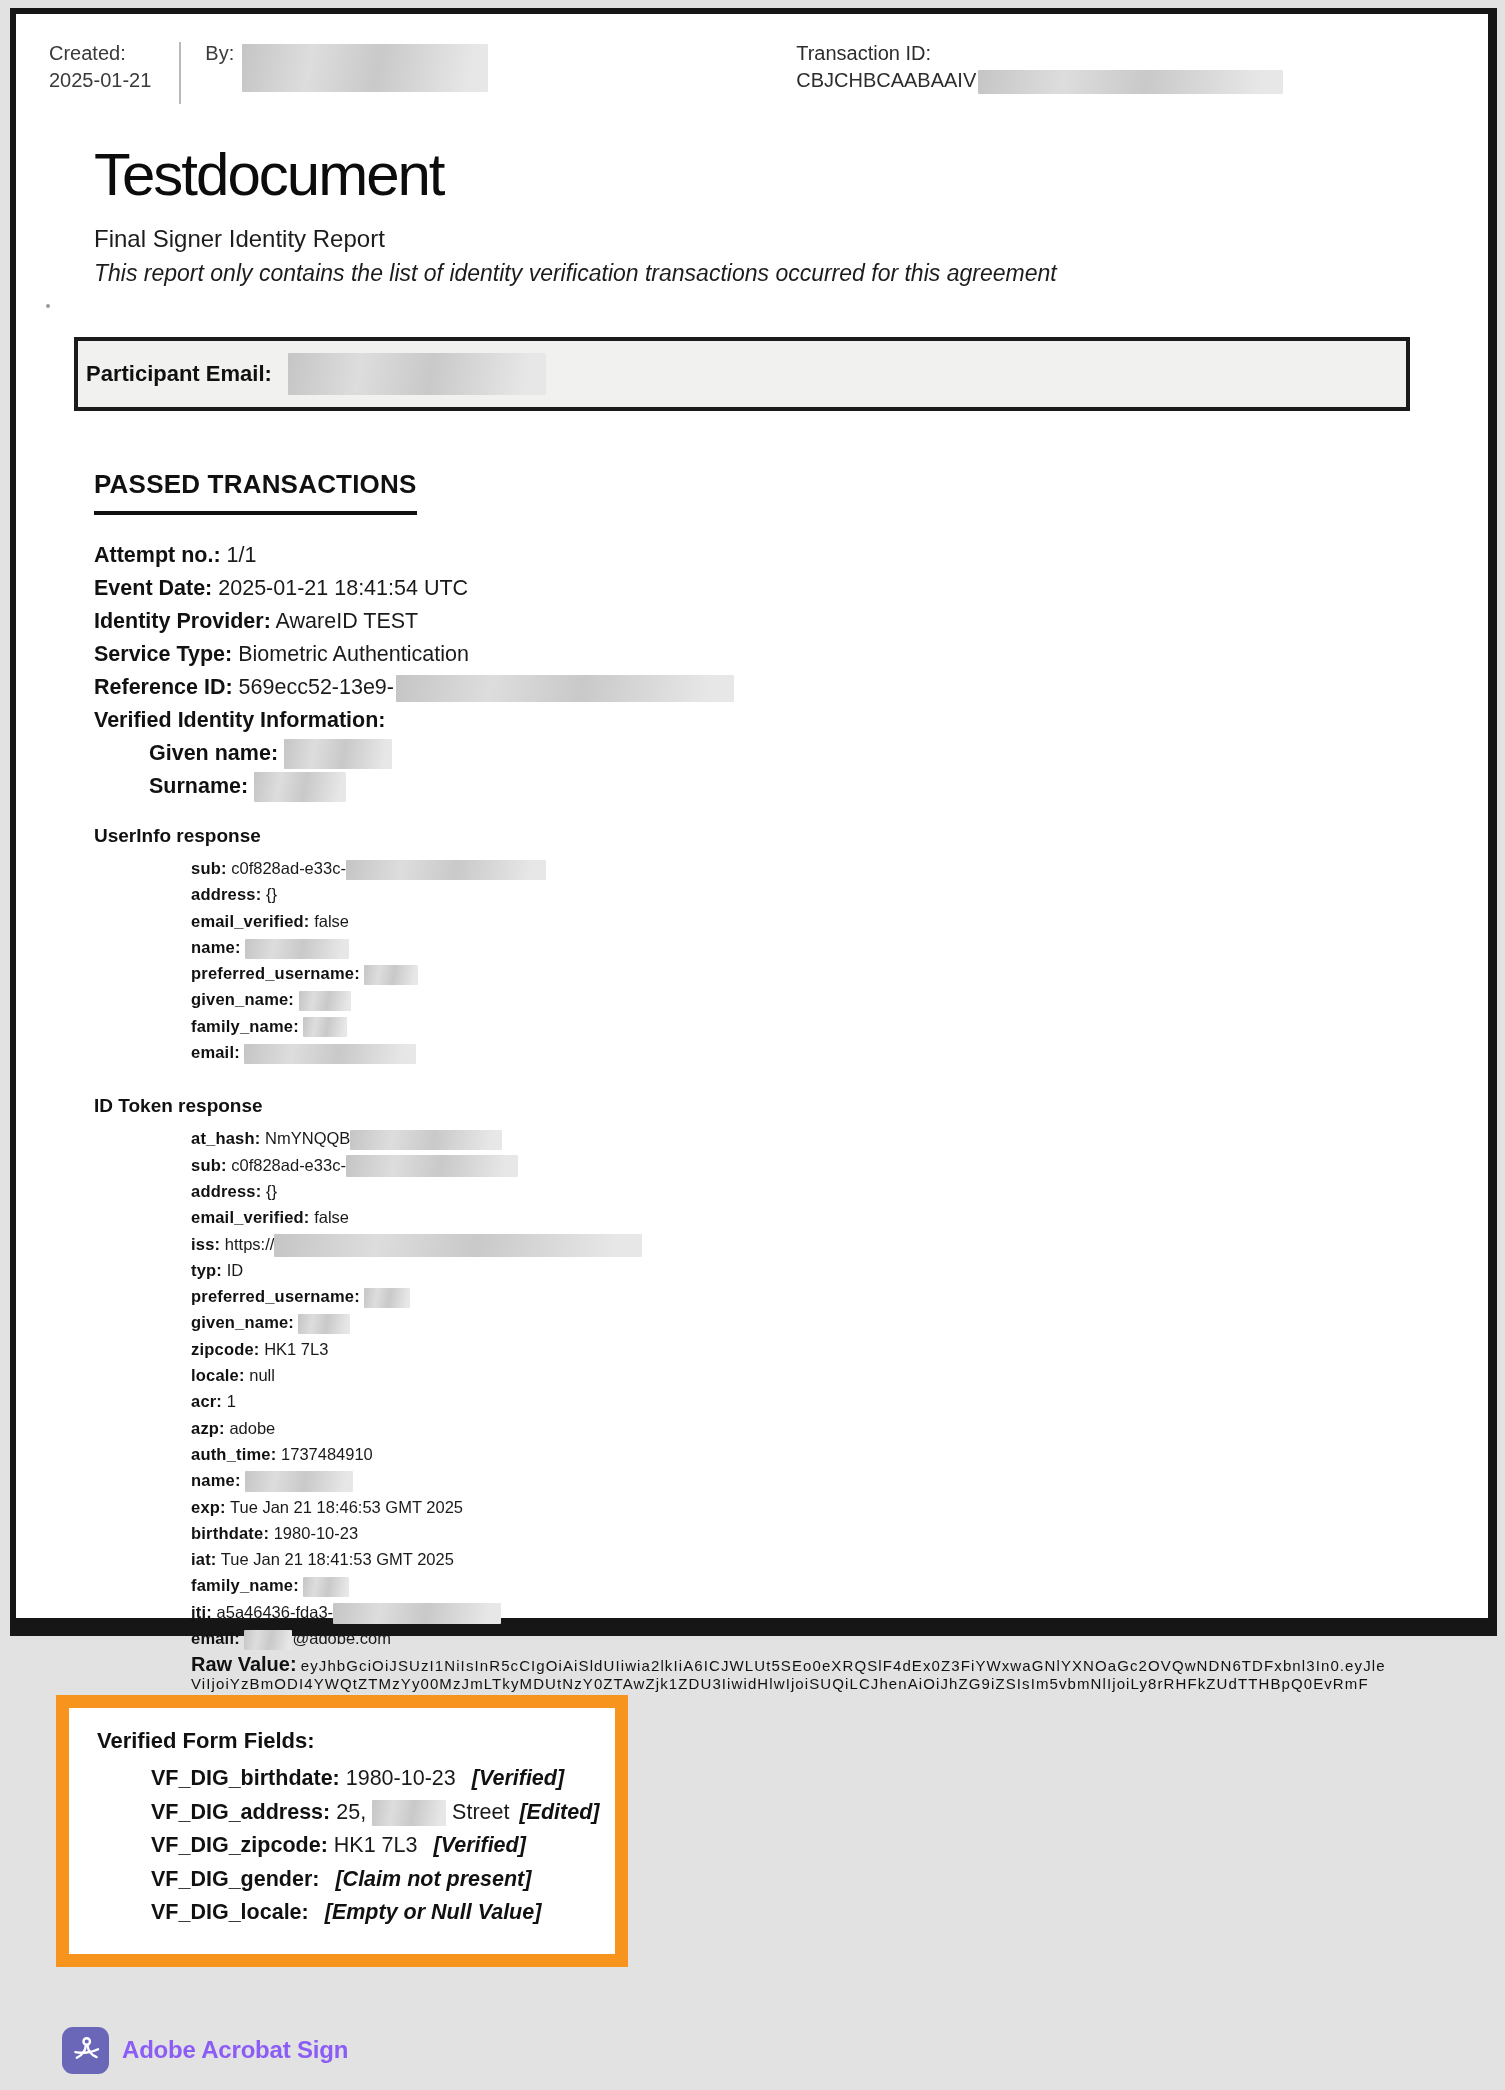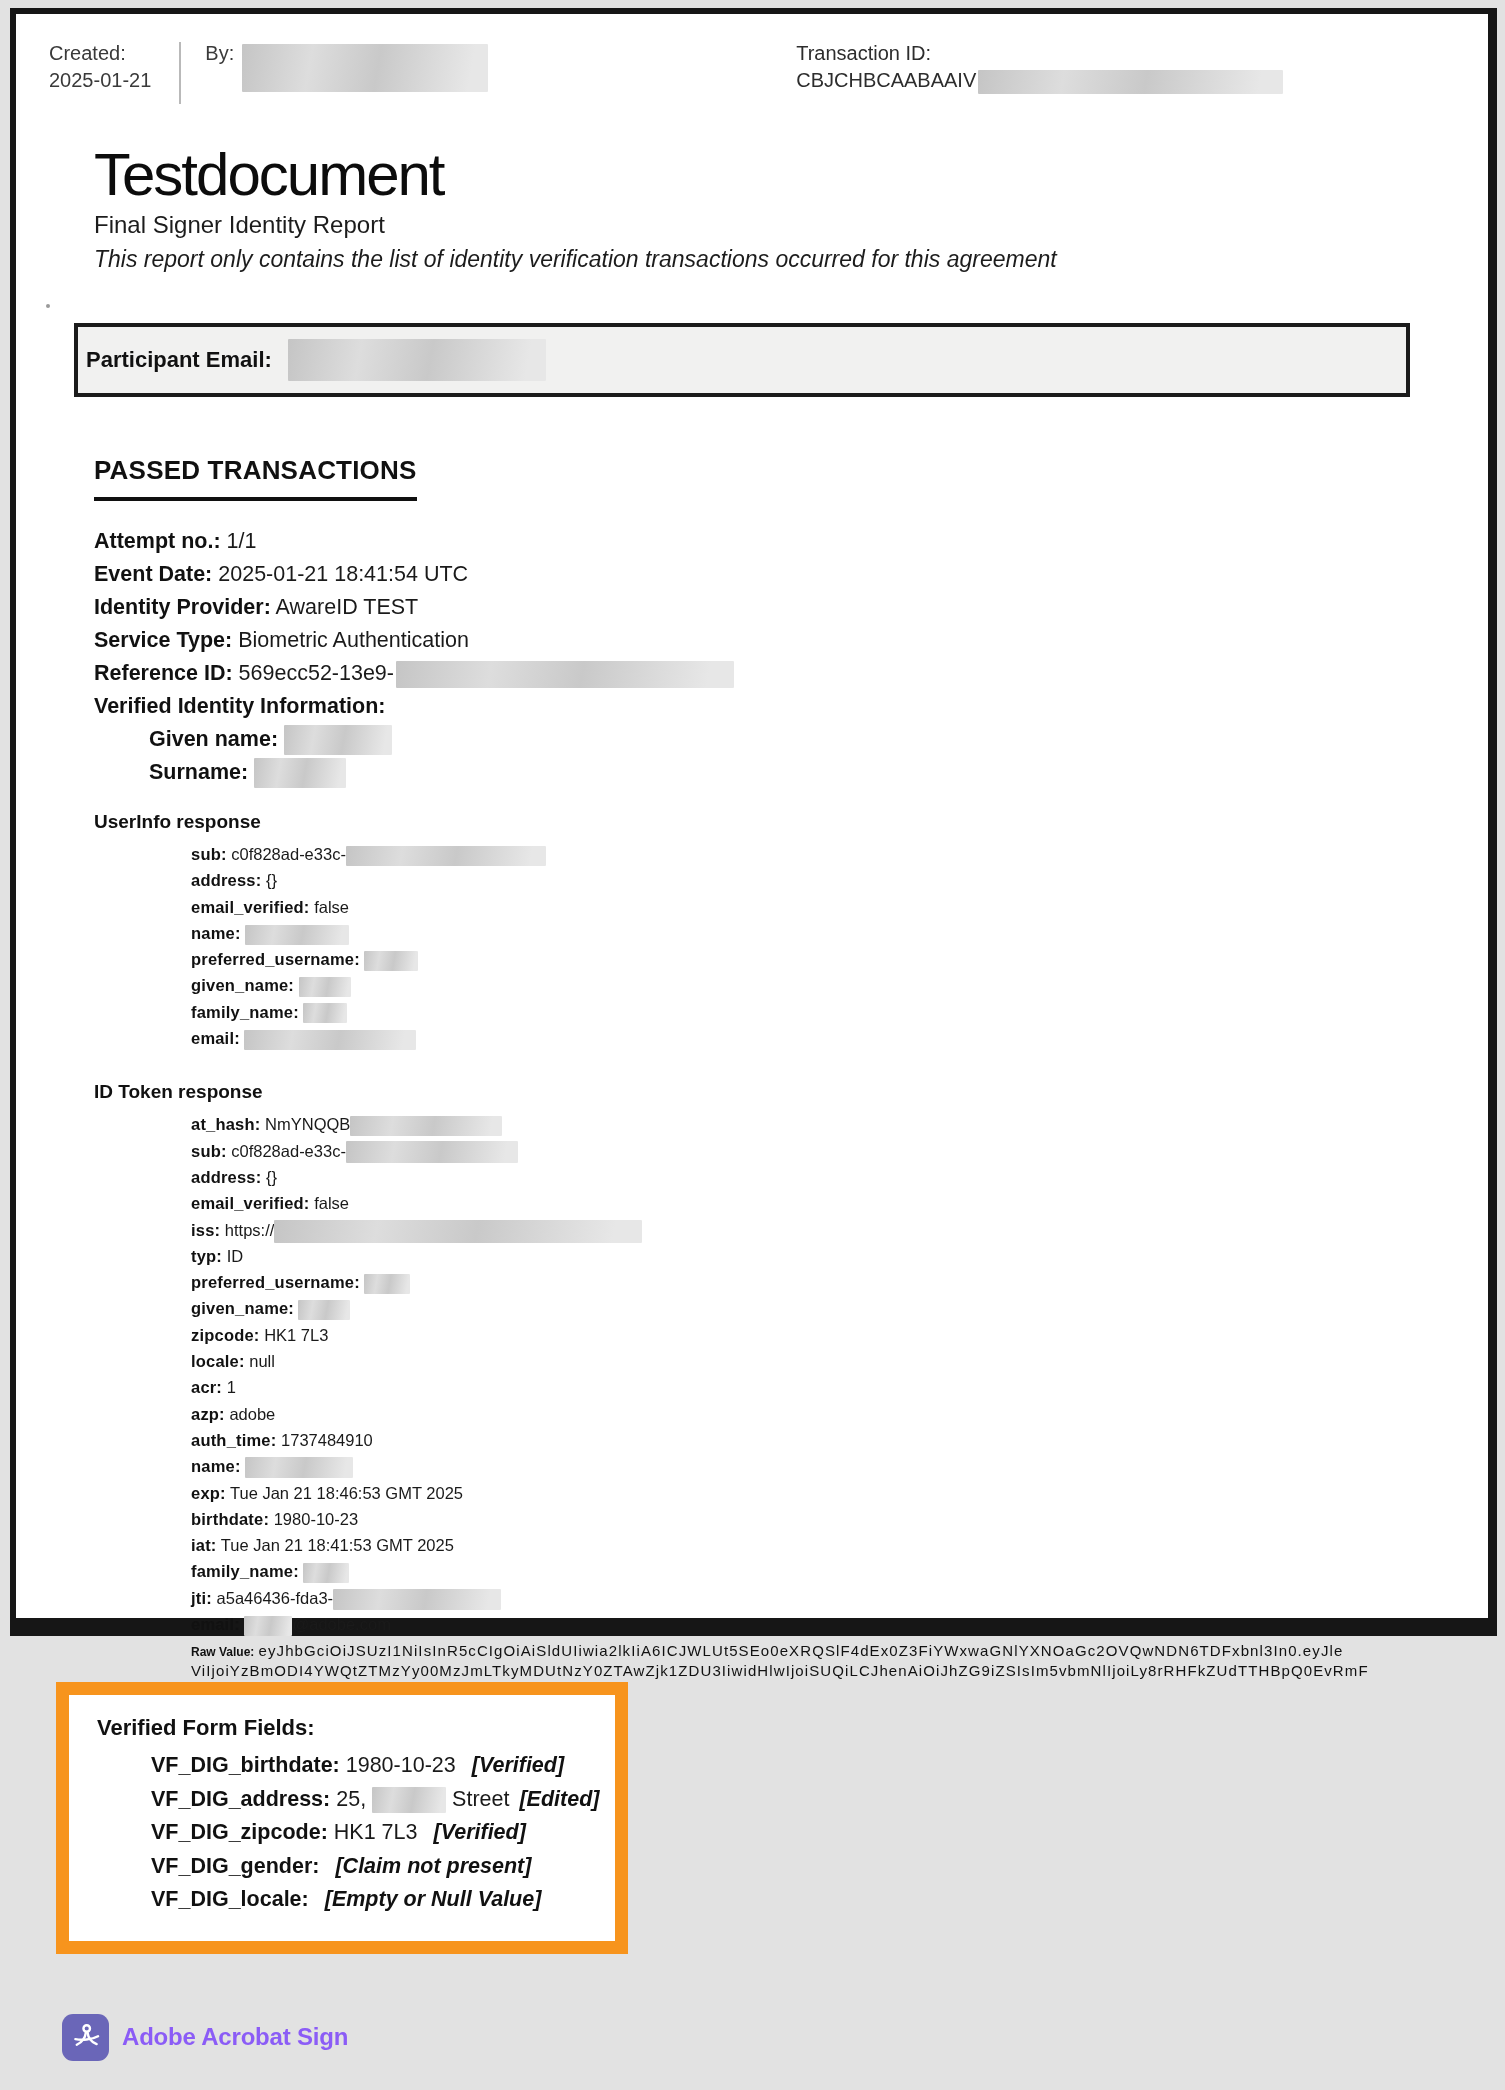--- a/index.html
+++ b/index.html
@@ -27,21 +27,21 @@
   .hdr .vline { width:2px; background:#b9b9b9; height:62px; margin:2px 24px 0 28px; }
   .hdr .bygrp { display:flex; align-items:flex-start; line-height:27px; }
   .hdr .bygrp .redact { margin-left:8px; }
   .hdr .txgrp { margin-left:308px; line-height:27px; color:#2d2d2d; }
   .redact {
     display:inline-block; vertical-align:middle; border-radius:1px;
     background:linear-gradient(100deg,#c5c5c5 0%,#dddddd 28%,#c9c9c9 55%,#e7e7e7 92%);
   }
   
   .title { font-size:60px; letter-spacing:-2px; font-weight:400; margin-top:36px; color:#0c0c0c; }
-  .subtitle { font-size:24px; margin-top:2px; color:#1c1c1c; }
+  .subtitle { font-size:24px; margin-top:16px; color:#1c1c1c; }
   .note { font-size:23px; font-style:italic; margin-top:7px; color:#1c1c1c; }
   .stray-dot { position:absolute; left:30px; top:290px; width:4px; height:4px; background:#9a9a9a; border-radius:50%; }
   
   .pbox {
     margin-top:50px; margin-left:-20px; margin-right:48px;
     border:4px solid #1b1b1b; background:#f1f1f0;
     height:74px; display:flex; align-items:center; padding-left:8px;
   }
   .pbox .lbl { font-weight:bold; font-size:22px; }
   .pbox .redact { margin-left:16px; }
@@ -55,21 +55,21 @@
   .fields { margin-top:24px; }
   .indent1 { margin-left:55px; }
   .grp-h { font-size:19px; font-weight:bold; }
   .uh { margin-top:22px; margin-bottom:8px; }
   .th { margin-top:30px; margin-bottom:8px; }
   .srow { font-size:16.5px; line-height:26.3px; margin-left:97px; }
   .srow b { font-weight:bold; letter-spacing:0.2px; }
   .val { color:#1a1a1a; }
   
   .raw { margin-left:97px; margin-top:5px; font-size:15px; line-height:17.5px; margin-right:-18px; overflow:hidden; }
-  .raw b { font-size:12px;text-align:center; }
+  .raw b { font-size:20px;text-align:center; }
   .rawline { letter-spacing:1.1px; white-space:nowrap; overflow:hidden; display:inline; }
   .rawline2 { display:block; letter-spacing:1.1px; white-space:nowrap; overflow:hidden; }
   
   .vffbox {
     margin-top:3px; margin-left:-38px; width:572px;
     border:13px solid #F7941D; background:#fff;
     padding:20px 8px 24px 28px;
   }
   .vff-h { font-size:22px; font-weight:bold; margin-bottom:8px; }
   .vffrow { font-size:21.5px; line-height:33.5px; margin-left:54px; white-space:nowrap; }

